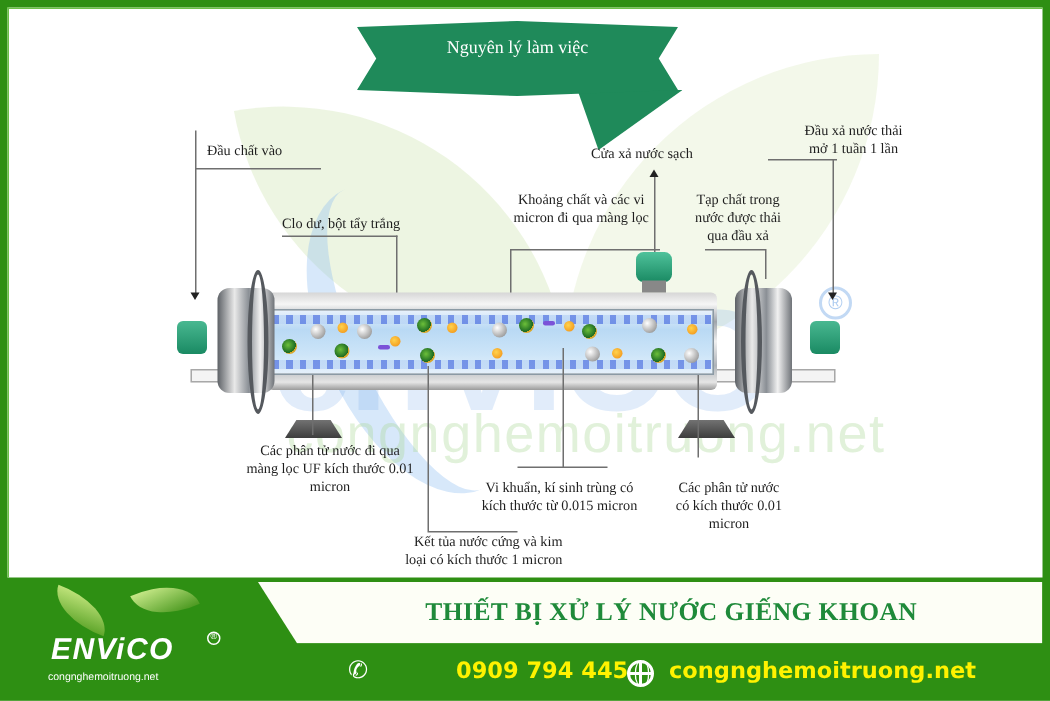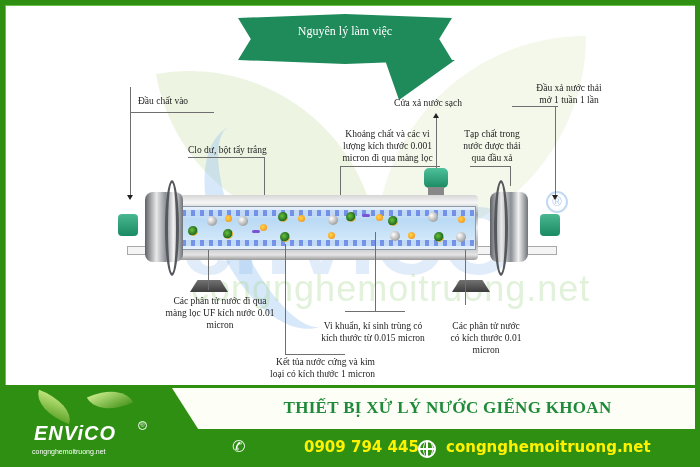--- a/index.html
+++ b/index.html
@@ -88,21 +88,20 @@
 <div class="line" style="left:130px; top:112px; width:84px; height:1px;"></div>
 <div class="line" style="left:130px; top:87px; width:1px; height:110px;"></div>
 <div class="arrow-dot arrow-down" style="left:127px; top:195px;"></div>
 
 <div class="label" style="left:188px; top:144px; text-align:left;">Clo dư, bột tẩy trắng</div>
 <div class="line" style="left:188px; top:157px; width:77px; height:1px;"></div>
 <div class="line" style="left:264px; top:157px; width:1px; height:70px;"></div>
 
 <div class="label" style="left:330px; top:128px; width:115px;">
   <div>Khoảng chất và các vi</div>
-  <div>lượng kích thước 0.001</div>
   <div>micron đi qua màng lọc</div>
 </div>
 <div class="line" style="left:340px; top:166px; width:100px; height:1px;"></div>
 <div class="line" style="left:340px; top:166px; width:1px; height:40px;"></div>
 
 <div class="label" style="left:378px; top:97px; width:100px;">Cửa xả nước sạch</div>
 <div class="arrow-dot arrow-up" style="left:433px; top:113px;"></div>
 <div class="line" style="left:436px; top:118px; width:1px; height:50px;"></div>
 
 <div class="label" style="left:453px; top:128px; width:78px;">
@@ -164,21 +163,21 @@
 
 <div class="line" style="left:208px; top:250px; width:1px; height:40px;"></div>
 <div class="line" style="left:285px; top:244px; width:1px; height:110px;"></div>
 <div class="line" style="left:285px; top:354px; width:60px; height:1px;"></div>
 <div class="line" style="left:375px; top:232px; width:1px; height:80px;"></div>
 <div class="line" style="left:345px; top:311px; width:60px; height:1px;"></div>
 <div class="line" style="left:465px; top:250px; width:1px; height:55px;"></div>
 
 <div class="label" style="left:160px; top:295px; width:120px;">
   <div>Các phân tử nước đi qua</div>
-  <div>màng lọc UF kích nước 0.01</div>
+  <div>màng lọc UF kích thước 0.01</div>
   <div>micron</div>
 </div>
 <div class="label" style="left:250px; top:356px; width:125px;text-align:right;">
   <div>Kết tủa nước cứng và kim</div>
   <div>loại có kích thước 1 micron</div>
 </div>
 <div class="label" style="left:318px; top:320px; width:110px;">
   <div>Vi khuẩn, kí sinh trùng có</div>
   <div>kích thước từ 0.015 micron</div>
 </div>

